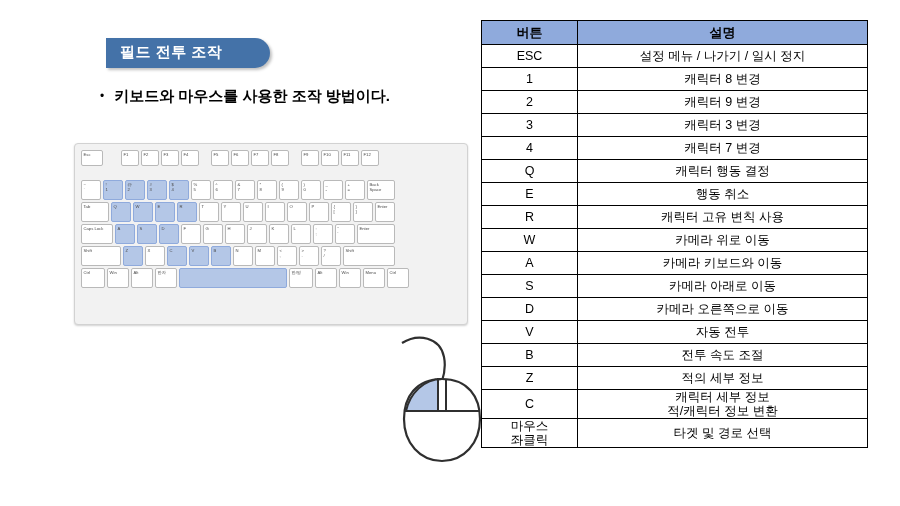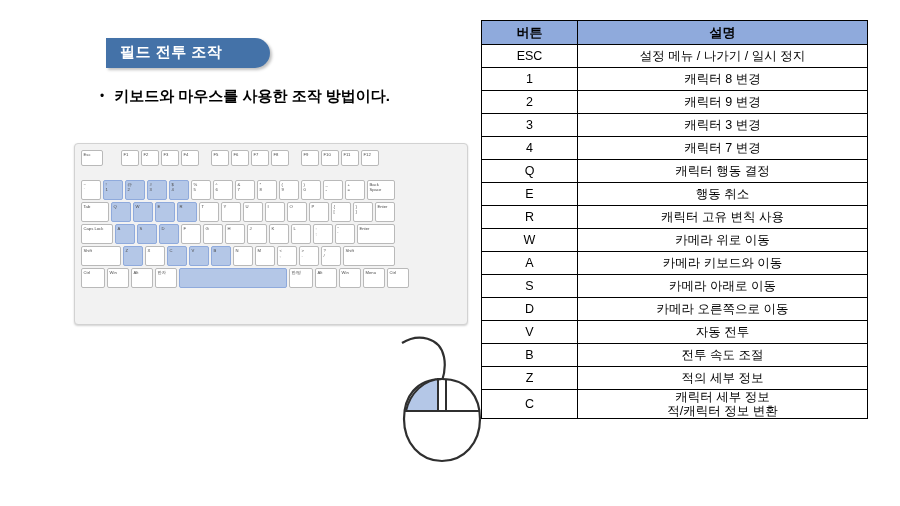--- a/index.html
+++ b/index.html
@@ -490,15 +490,20 @@
         </tr>
         <tr>
           <td>Z</td>
           <td>적의 세부 정보</td>
         </tr>
         <tr>
           <td>C</td>
           <td class="pre two-line">캐릭터 세부 정보
 적/캐릭터 정보 변환</td>
         </tr>
+        <tr>
+          <td class="pre two-line">마우스
+좌클릭</td>
+          <td class="two-line">타겟 및 경로 선택</td>
+        </tr>
       </tbody>
   </table>
 </div>
 
 </body></html>

